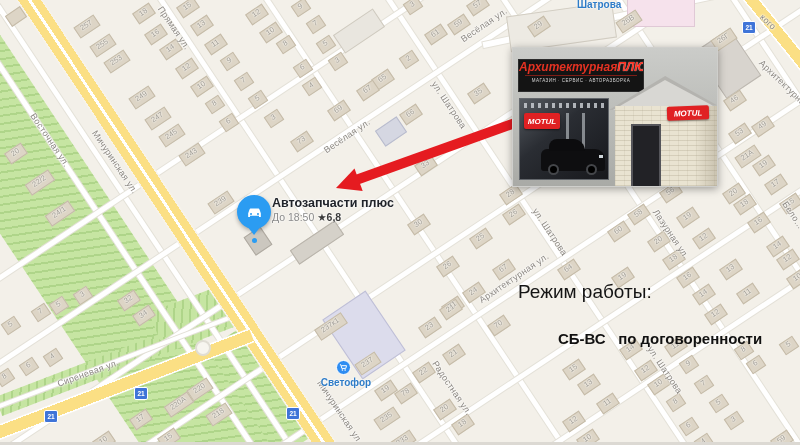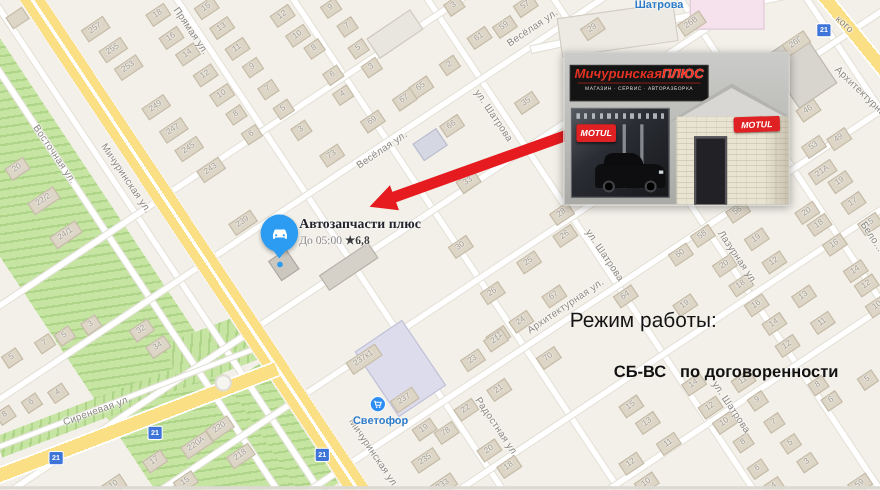--- a/index.html
+++ b/index.html
@@ -26,21 +26,21 @@
           color:#fff;font-size:6.5px;font-weight:bold;display:flex;align-items:center;justify-content:center;}
   .poi{position:absolute;font-size:10px;font-weight:600;color:#2e7cc7;white-space:nowrap;
        text-shadow:0 0 2px #fff,0 0 2px #fff;}
   
   #pin{position:absolute;left:237px;top:195px;width:34px;height:46px;z-index:7;}
   #pin .bubble{position:absolute;left:0;top:0;width:34px;height:34px;border-radius:50%;
        background:#2b9cf2;box-shadow:0 2px 4px rgba(0,0,0,.30);display:flex;align-items:center;justify-content:center;}
   #pin .tail{position:absolute;left:10px;top:31px;width:0;height:0;
        border-left:7px solid transparent;border-right:7px solid transparent;border-top:9px solid #2b9cf2;}
   #pin .dot{position:absolute;left:15px;top:43px;width:5px;height:5px;border-radius:50%;background:#2b9cf2;}
-  #pin-label{position:absolute;left:272px;top:196px;z-index:7;white-space:nowrap;font-family:Liberation Serif, serif;}
+  #pin-label{position:absolute;left:272px;top:196px;z-index:7;white-space:nowrap;}
   #pin-label .t{font-size:12.5px;font-weight:bold;color:#21242a;text-shadow:0 0 2px #fff,0 0 3px #fff;}
   #pin-label .s{font-size:10.5px;color:#8b8b8b;text-shadow:0 0 2px #fff,0 0 3px #fff;margin-top:1px;}
   #pin-label .s b{color:#3c3c3c;}
   
   #arrow{position:absolute;left:0;top:0;z-index:8;}
   
   #photo{position:absolute;left:512px;top:47px;width:204px;height:138px;z-index:9;
          border:1px solid #cfcfcc;box-shadow:0 2px 8px rgba(0,0,0,.35);
          background:linear-gradient(#cbccc9,#b8b9b5 60%,#a9aaa6);overflow:hidden;}
   .p-sign{position:absolute;left:5px;top:11px;width:124px;height:31px;background:#141414;
@@ -440,31 +440,31 @@
         <path d="M4 13l1.6-4.6c.2-.9 1-1.4 1.9-1.4h9c.9 0 1.7.5 1.9 1.4L20 13v4.6h-2.3v-1.4H6.3v1.4H4V13z" fill="#fff"></path>
         <circle cx="7.6" cy="13.8" r="1.3" fill="#2b9cf2"></circle>
           <circle cx="16.4" cy="13.8" r="1.3" fill="#2b9cf2"></circle>
       </svg>
     </div>
     <div class="tail"></div>
     <div class="dot"></div>
   </div>
   <div id="pin-label">
     <div class="t">Автозапчасти плюс</div>
-    <div class="s"><span>До 05:00</span> <b>★6,8</b></div>
+    <div class="s"><span>До 18:50</span> <b>★6,8</b></div>
   </div>
 
   <svg id="arrow" width="800" height="445">
     <line x1="540" y1="114" x2="356" y2="180" stroke="#e51b20" stroke-width="10"></line>
     <polygon points="336,188 354.5,168.5 362.7,191.1" fill="#e51b20"></polygon>
   </svg>
 
   <div id="photo">
     <div class="p-sign">
-      <div class="t1"><span>Мичуринская</span><span class="plus">ПЛЮС</span></div>
+      <div class="t1"><span>Архитектурная</span><span class="plus">ПЛЮС</span></div>
       <div class="t2">МАГАЗИН · СЕРВИС · АВТОРАЗБОРКА</div>
     </div>
     <div class="p-board">
       <div class="p-logos"></div>
       <div class="p-motul bb">MOTUL</div>
       <div class="p-pillar" style="left:46px;"></div>
       <div class="p-pillar" style="left:62px;"></div>
       <div class="p-car">
         <div class="p-wheel" style="left:7px;"></div>
         <div class="p-wheel" style="left:45px;"></div>

